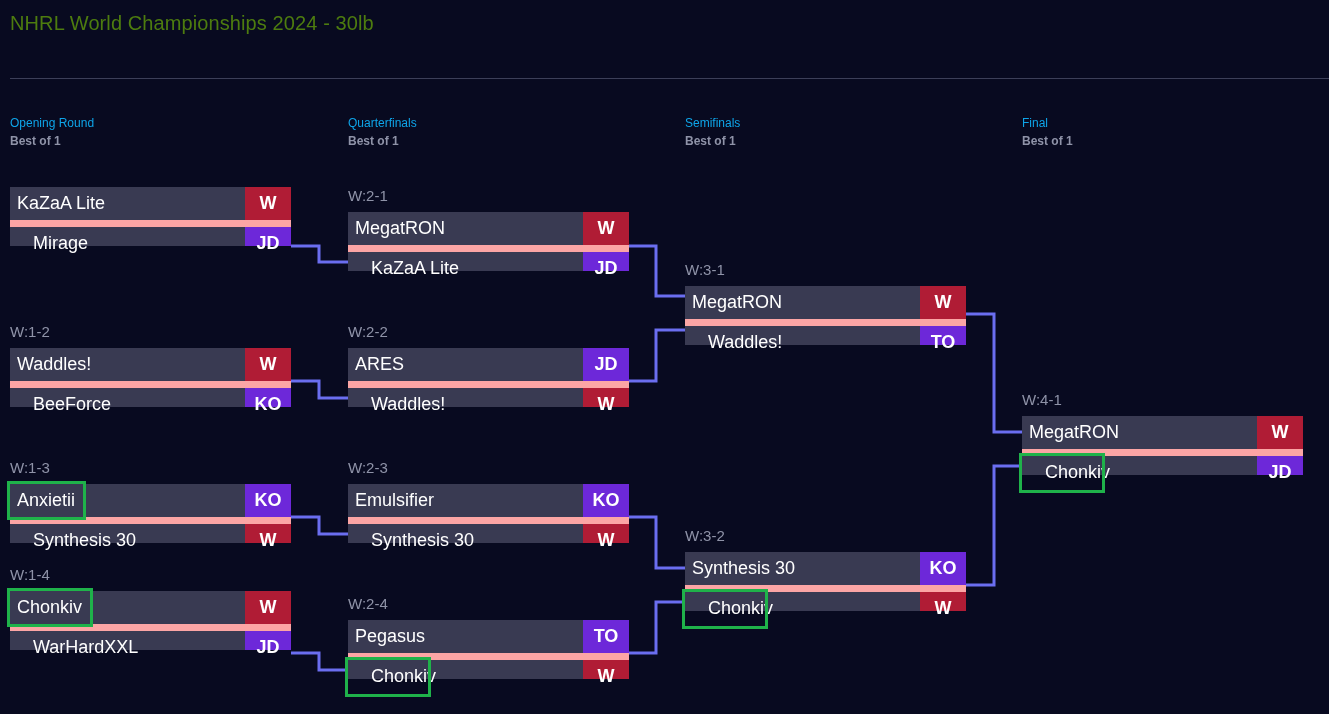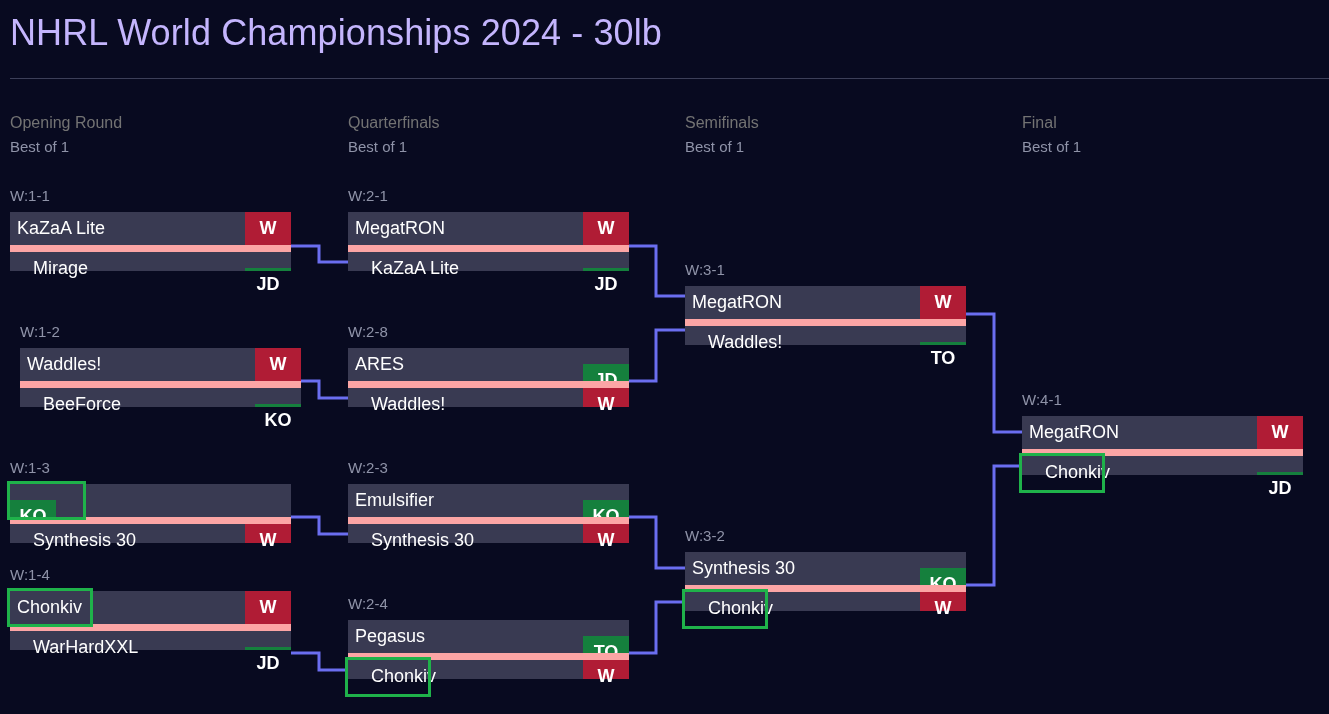--- a/index.html
+++ b/index.html
@@ -5,29 +5,29 @@
   * { box-sizing: border-box; margin: 0; padding: 0; }
   html, body {
     width: 1329px; height: 714px; overflow: hidden;
     background: #080a20;
     font-family: "Liberation Sans", "DejaVu Sans", sans-serif;
     color: #ffffff;
   }
   .page { position: relative; width: 1329px; height: 714px; }
   .title {
     position: absolute; left: 10px; top: 12px;
-    font-size: 36px; font-weight: 400; color: #c4b5fd; letter-spacing: 0.1px;
+    font-size: 20px; font-weight: 400; color: #4d7c0f; letter-spacing: 0.1px;
   }
   .divider {
     position: absolute; left: 10px; top: 78px; width: 1319px; height: 1px;
     background: #3c3f58;
   }
   .round-header { position: absolute; top: 113px; }
-  .round-name { font-size: 16px; color: #737373; line-height: 20px; }
-  .round-sub { font-size: 15px; color: #8f93a8; margin-top: 6px; line-height: 16px; }
+  .round-name { font-size: 12px; color: #0ea5e9; line-height: 20px; }
+  .round-sub { font-size: 12px; color: #8f93a8; line-height: 16px; font-weight: bold; }
 
   .match { position: absolute; width: 281px; }
   .match-id {
     font-size: 15px; color: #8f93a8; height: 18px; line-height: 18px;
     margin-bottom: 7px;
   }
   .slot {
     position: relative; display: flex; height: 33px;
     background: #393a52;
   }
@@ -35,21 +35,21 @@
   .slot-name {
     flex: 1; padding-left: 7px; font-size: 18px; line-height: 33px;
     color: #ffffff; white-space: nowrap; cursor: pointer;
   }
   .slot-name span { position: relative; z-index: 2; margin-top: 44px; }
   .slot-result {
     width: 46px; text-align: center; font-size: 18px; font-weight: 700;
     line-height: 33px; color: #ffffff;
   }
   .res-W { background: #b01c35; }
-  .res-L { background: #15803d; margin-top: 16px; }
+  .res-L { background: #6d28d9; }
   .highlight {
     position: absolute; border: 3px solid #1fb24a; pointer-events: none; z-index: 3;
   }
   svg.lines { position: absolute; left: 0; top: 0; z-index: 0; }
   .match, .round-header { z-index: 1; }
 </style>
 </head>
 <body>
 
 <div class="page">
@@ -85,46 +85,46 @@
   <div class="round-header" style="left:685px;">
     <div class="round-name">Semifinals</div>
     <div class="round-sub">Best of 1</div>
   </div>
   <div class="round-header" style="left:1022px;">
     <div class="round-name">Final</div>
     <div class="round-sub">Best of 1</div>
   </div>
 
   <div class="match" style="left:10px; top:187px;">
-    <div class="match-id">W:1-1</div>
     <div class="slot">
       <div class="slot-name"><span>KaZaA Lite</span></div>
       <div class="slot-result res-W">W</div>
     </div>
     <div class="slot">
       <div class="slot-name"><span>Mirage</span></div>
       <div class="slot-result res-L">JD</div>
     </div>
   </div>
 
-  <div class="match" style="left:20px; top:323px;">
+  <div class="match" style="left:10px; top:323px;">
     <div class="match-id">W:1-2</div>
     <div class="slot">
       <div class="slot-name"><span>Waddles!</span></div>
       <div class="slot-result res-W">W</div>
     </div>
     <div class="slot">
       <div class="slot-name"><span>BeeForce</span></div>
       <div class="slot-result res-L">KO</div>
     </div>
   </div>
 
   <div class="match" style="left:10px; top:459px;">
     <div class="match-id">W:1-3</div>
     <div class="slot">
+      <div class="slot-name"><span>Anxietii</span></div>
       <div class="slot-result res-L">KO</div>
     <div class="highlight" style="left: -3px; top: -3px; width: 79.0312px; height: 39px;"></div>
       </div>
     <div class="slot">
       <div class="slot-name"><span>Synthesis 30</span></div>
       <div class="slot-result res-W">W</div>
     </div>
   </div>
 
   <div class="match" style="left:10px; top:566px;">
@@ -146,21 +146,21 @@
       <div class="slot-name"><span>MegatRON</span></div>
       <div class="slot-result res-W">W</div>
     </div>
     <div class="slot">
       <div class="slot-name"><span>KaZaA Lite</span></div>
       <div class="slot-result res-L">JD</div>
     </div>
   </div>
 
   <div class="match" style="left:348px; top:323px;">
-    <div class="match-id">W:2-8</div>
+    <div class="match-id">W:2-2</div>
     <div class="slot">
       <div class="slot-name"><span>ARES</span></div>
       <div class="slot-result res-L">JD</div>
     </div>
     <div class="slot">
       <div class="slot-name"><span>Waddles!</span></div>
       <div class="slot-result res-W">W</div>
     </div>
   </div>
 

